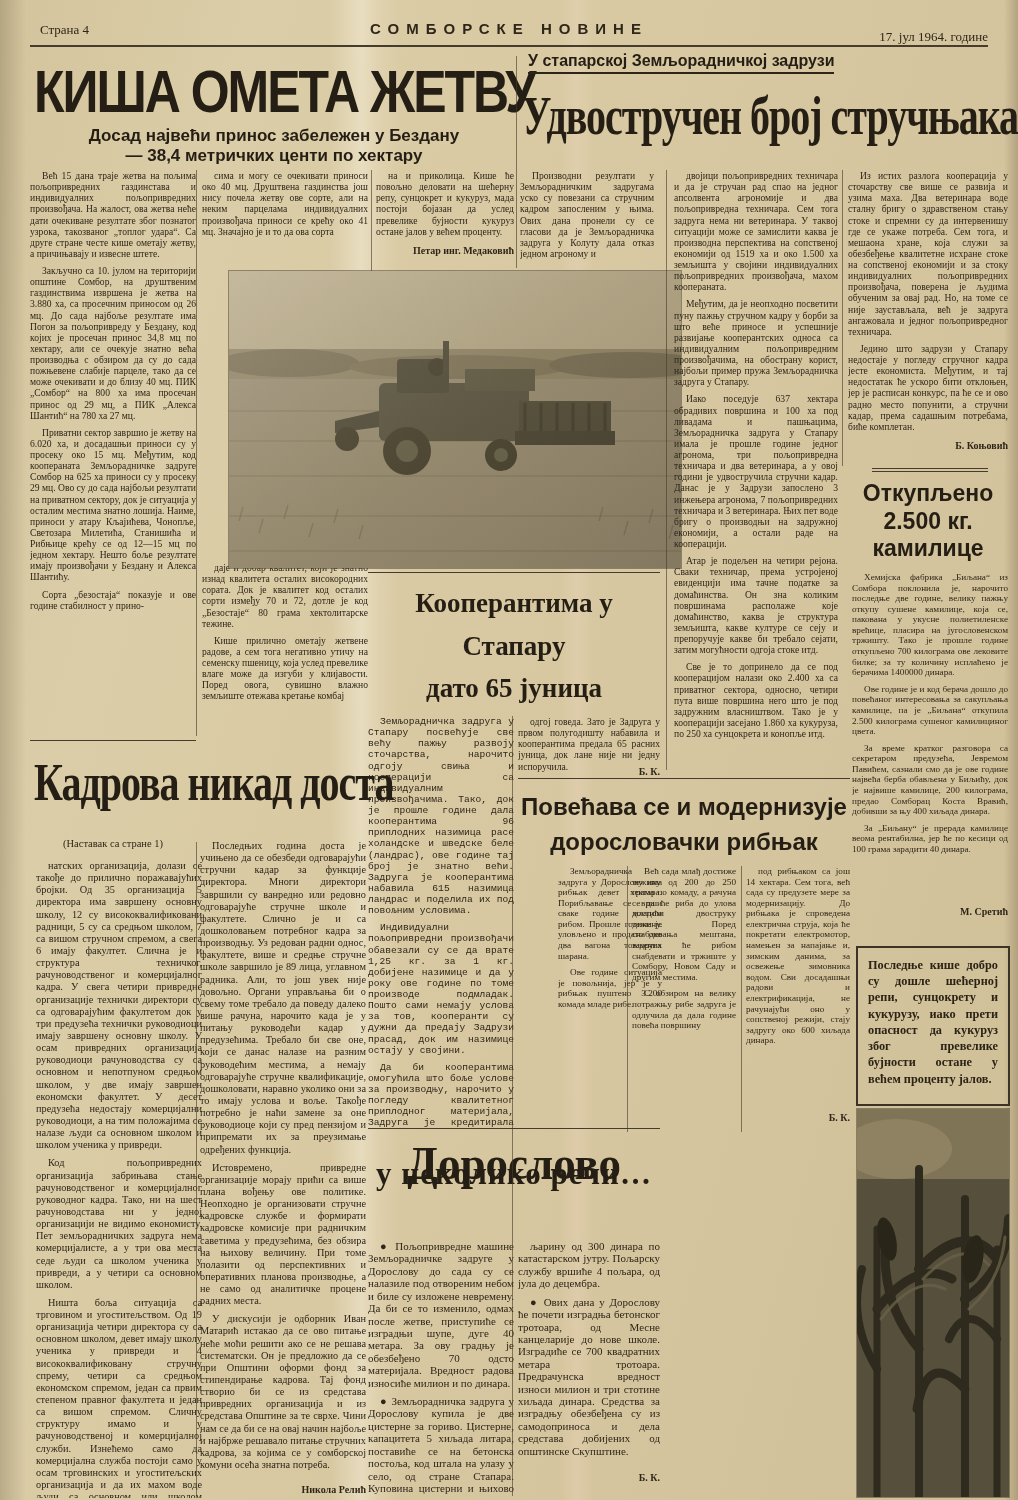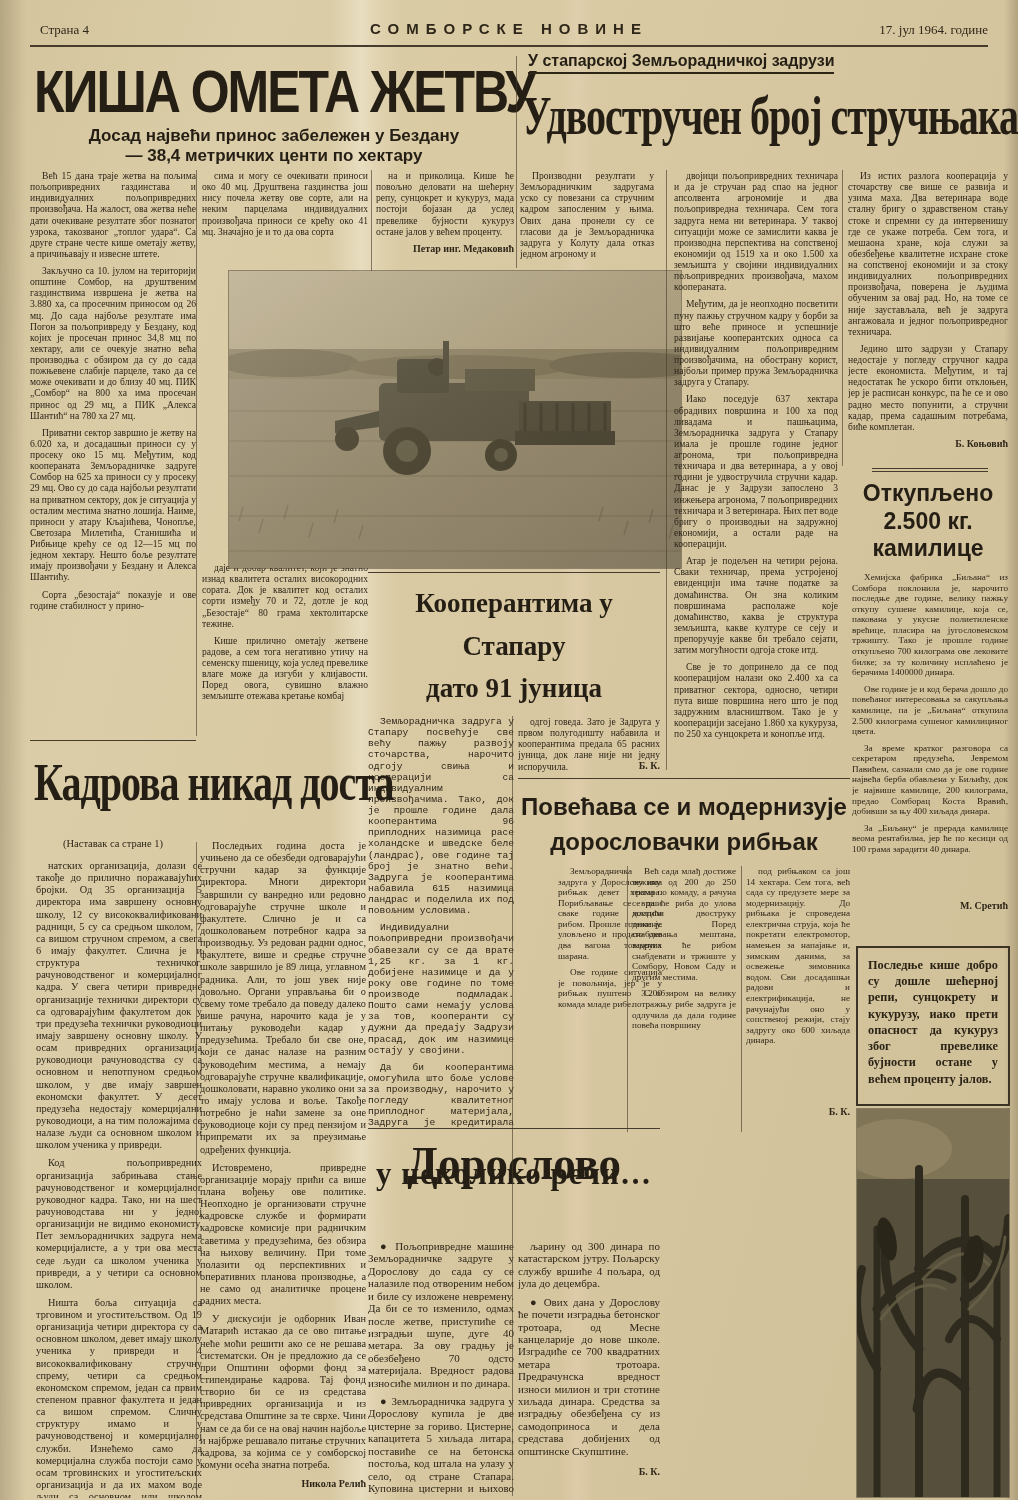--- a/index.html
+++ b/index.html
@@ -27,40 +27,40 @@
   .subhead{font-family:"Liberation Sans",sans-serif;font-weight:700;font-size:17px;text-align:center;color:#241e14;}
   .kicker{font-family:"Liberation Sans",sans-serif;font-weight:700;font-size:16px;border-bottom:2px solid #2c2518;
           display:inline-block;padding-bottom:2px;color:#241e14;}
 
   .bodycol{position:absolute;text-align:justify;overflow:hidden;}
   .bodycol .para{margin:0 0 6px 0;text-indent:12px;}
   .f96{font-size:9.6px;line-height:1.16;}
   .f92{font-size:9.2px;line-height:1.15;}
   .f88{font-size:11px;line-height:1.13;}
   .f103{font-size:10.3px;line-height:1.18;}
-  .sig{text-align:right;font-weight:700;font-size:10px;margin-top:2px;}
+  .sig{text-align:right;font-weight:700;font-size:10px;margin-top:8px;}
   .cont-note{font-size:10.5px;text-align:center;}
 
   .h-center{ text-align:center;color:#241e14;}
   .photo{position:absolute;border:1px solid rgba(60,50,35,.5);overflow:hidden;filter:contrast(.92) brightness(1.02);}
   .teaser{position:absolute;border:2px solid #3b3325;padding:9px 10px;
           font-weight:700;font-size:12.3px;line-height:1.32;text-align:justify;color:#2a2316;}
 </style>
 </head>
 <body>
 
 <div id="page">
   <div class="band b1"></div>
   <div class="band b2"></div>
   <div class="band b3"></div>
   <div class="band b4"></div>
 
   <div class="abs mast-label" style="left:40px;top:22px;">Страна 4</div>
   <div class="abs mast-title" style="left:0;top:20px;width:1018px;">СОМБОРСКЕ НОВИНЕ</div>
-  <div class="abs mast-date" style="left:718px;top:22px;width:270px;font-family:Liberation Serif, serif;">17. јул 1964. године</div>
+  <div class="abs mast-date" style="left:718px;top:29px;width:270px;font-family:Liberation Serif, serif;">17. јул 1964. године</div>
   <div class="hrule" style="left:30px;top:45px;width:958px;height:2px;"></div>
 
   <div class="abs h-sansbig" style="left:34px;top:58px;">КИША ОМЕТА ЖЕТВУ</div>
   <div class="abs subhead" style="left:32px;top:126px;width:484px;">Досад највећи принос забележен у Бездану</div>
   <div class="abs subhead" style="left:32px;top:146px;width:484px;">— 38,4 метричких центи по хектару</div>
 
   <div class="bodycol f96" style="left:30px;top:170px;width:166px;height:566px;">
       <p class="para">Већ 15 дана траје жетва на пољима пољопривредних газдинстава и индивидуалних пољопривредних произвођача. На жалост, ова жетва неће дати очекиване резултате због познатог узрока, такозваног „топлог удара“. Са друге стране честе кише ометају жетву, а причињавају и извесне штете.</p>
       <p class="para">Закључно са 10. јулом на територији општине Сомбор, на друштвеним газдинствима извршена је жетва на 3.880 ха, са просечним приносом од 26 мц. До сада најбоље резултате има Погон за пољопривреду у Бездану, код којих је просечан принос 34,8 мц по хектару, али се очекује знатно већа производња с обзиром да су до сада пожњевене слабије парцеле, тако да се може очекивати и до близу 40 мц. ПИК „Сомбор“ на 800 ха има просечан принос од 29 мц, а ПИК „Алекса Шантић“ на 780 ха 27 мц.</p>
       <p class="para">Приватни сектор завршио је жетву на 6.020 ха, и досадашњи приноси су у просеку око 15 мц. Међутим, код коопераната Земљорадничке задруге Сомбор на 625 ха приноси су у просеку 29 мц. Ово су до сада најбољи резултати на приватном сектору, док је ситуација у осталим местима знатно лошија. Наиме, приноси у атару Кљајићева, Чонопље, Светозара Милетића, Станишића и Рибњице крећу се од 12—15 мц по једном хектару. Нешто боље резултате имају произвођачи у Бездану и Алекса Шантићу.</p>
@@ -151,21 +151,21 @@
         <p class="para">Једино што задрузи у Стапару недостаје у погледу стручног кадра јесте економиста. Међутим, и тај недостатак ће ускоро бити отклоњен, јер је расписан конкурс, па ће се и ово радно место попунити, а стручни кадар, према садашњим потребама, биће комплетан.</p>
       </div>
     <div class="sig">Б. Коњовић</div>
   </div>
   <div class="vrule" style="left:666px;top:170px;height:600px;"></div>
   <div class="vrule" style="left:842px;top:170px;height:296px;"></div>
 
   <div class="hrule" style="left:368px;top:572px;width:292px;"></div>
   <div class="abs h-center" style="left:368px;top:582px;width:292px;font-family:'Liberation Serif',serif;font-weight:700;font-size:27px;line-height:1.58;">
     <div>Кооперантима у Стапару</div>
-    <div>дато 91 јуница</div>
+    <div>дато 65 јуница</div>
   </div>
   <div class="bodycol f96" style="left:368px;top:716px;width:146px;height:414px;font-family:Liberation Mono, monospace;">
       <p class="para">Земљорадничка задруга у Стапару посвећује све већу пажњу развоју сточарства, нарочито одгоју свиња и кооперацији са индивидуалним произвођачима. Тако, док је прошле године дала кооперантима 96 приплодних назимица расе холандске и шведске беле (ландрас), ове године тај број је знатно већи. Задруга је кооперантима набавила 615 назимица ландрас и поделила их под повољним условима.</p>
       <p class="para">Индивидуални пољопривредни произвођачи обавезали су се да врате 1,25 кг. за 1 кг. добијене назимице и да у року ове године по томе производе подмладак. Пошто сами немају услова за тов, кооперанти су дужни да предају Задрузи прасад, док им назимице остају у својини.</p>
       <p class="para">Да би кооперантима омогућила што боље услове за производњу, нарочито у погледу квалитетног приплодног материјала, Задруга је кредитирала 615 назимица, дала прашичарнице и товилишта. Захваљујући погодним условима, у Стапару је интересовање за кооперацију у сточарству из године у годину све веће.</p>
       <p class="para">Поред тога што се кооперација на одгоју свиња све више развија, све више расте интересовање и за</p>
     </div>
   <div class="bodycol f96" style="left:518px;top:716px;width:142px;height:60px;">
       <p class="para">одгој говеда. Зато је Задруга у првом полугодишту набавила и кооперантима предала 65 расних јуница, док лане није ни једну испоручила.</p>
     </div>

